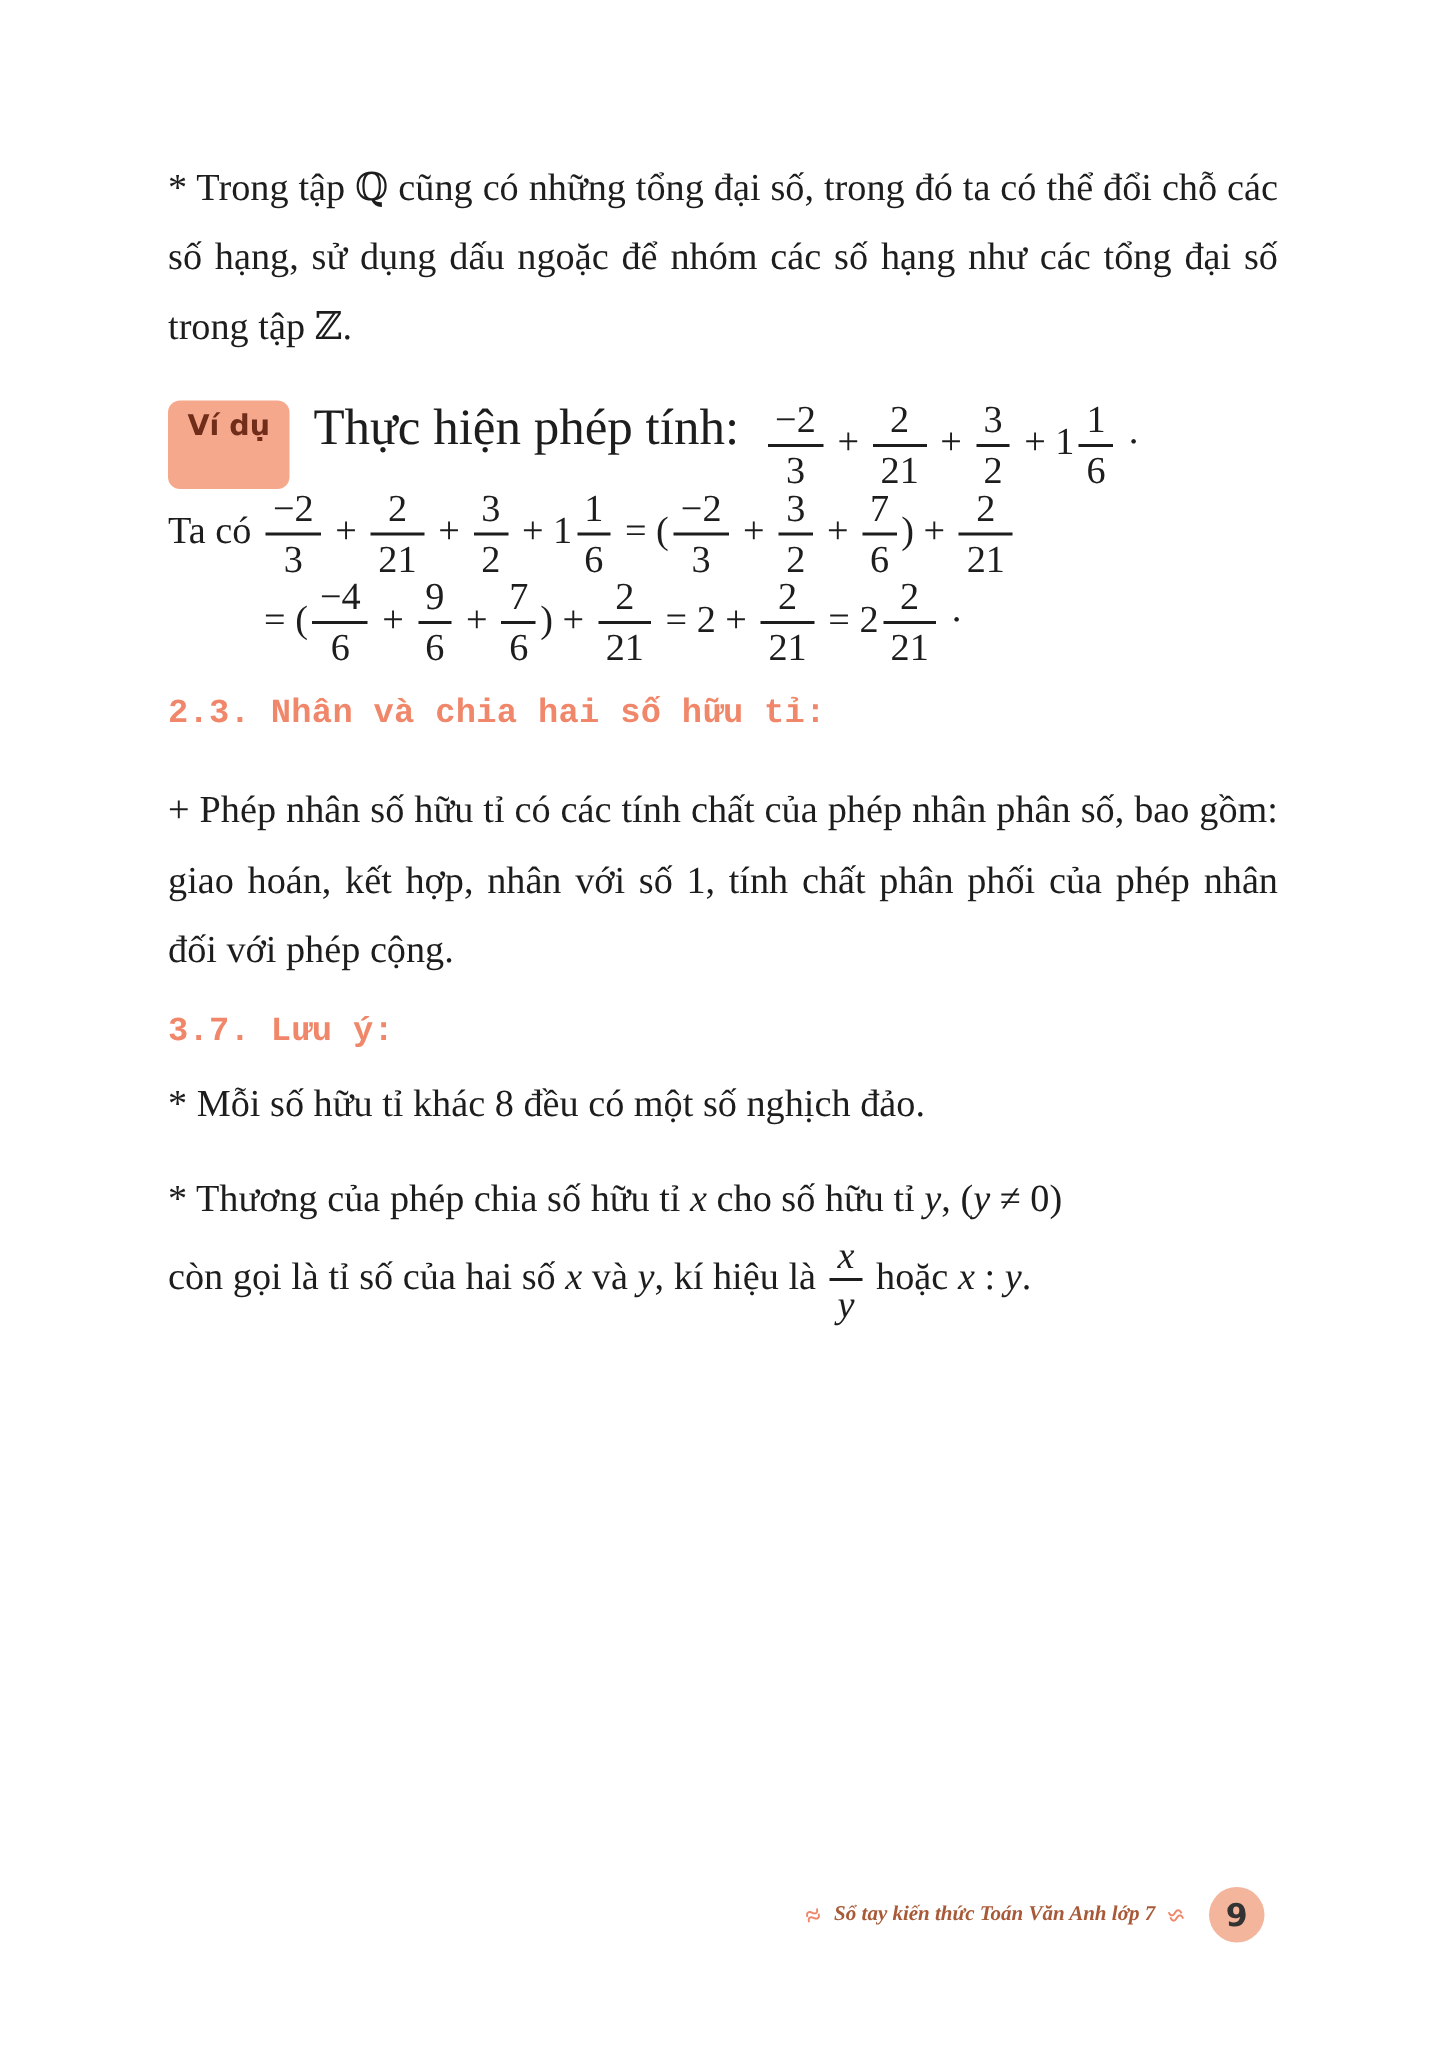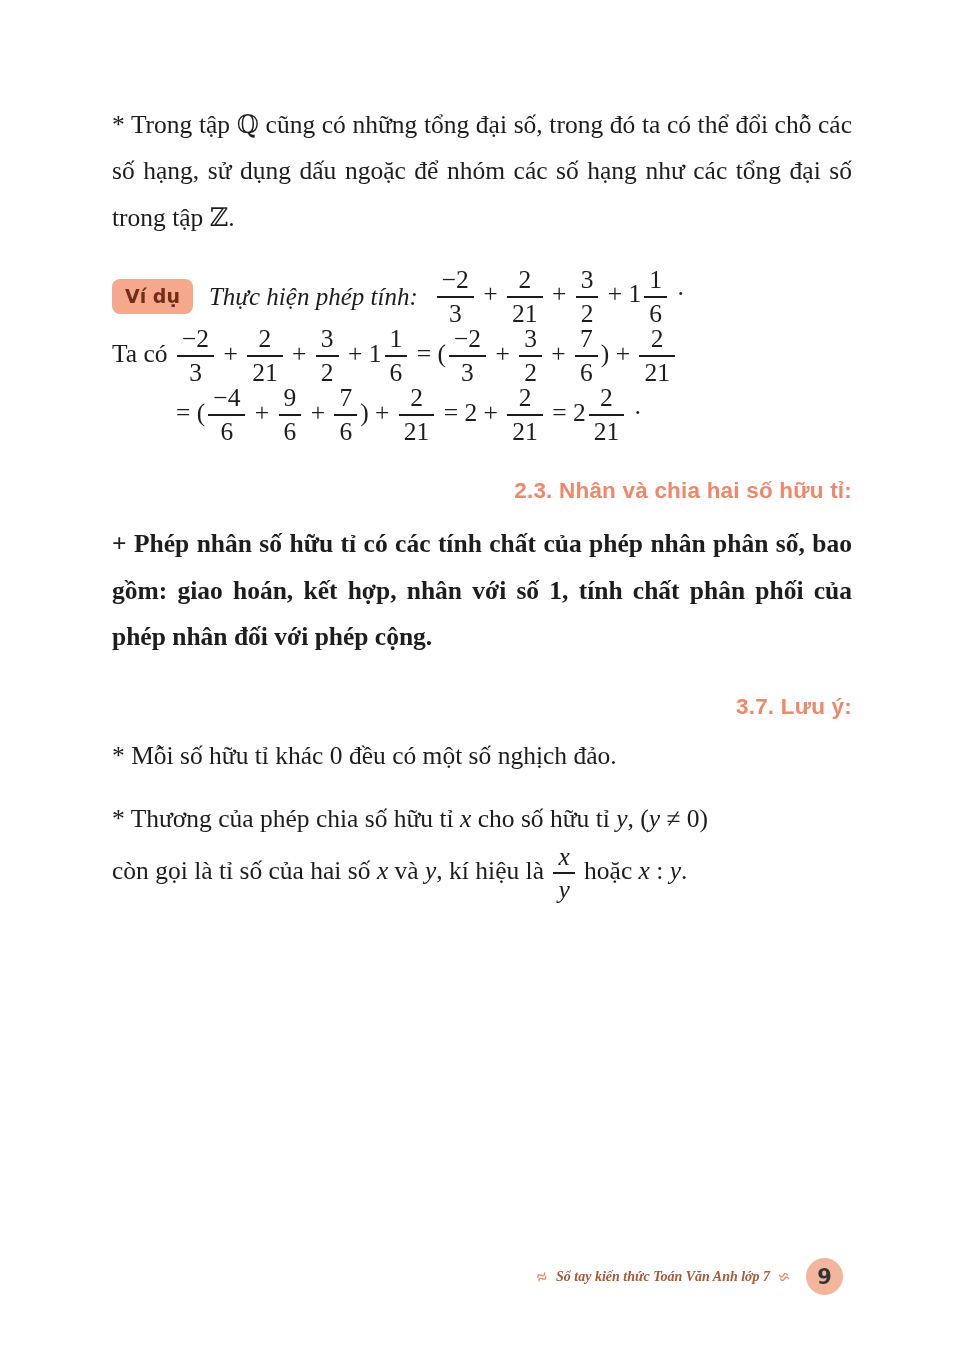--- a/index.html
+++ b/index.html
@@ -12,38 +12,38 @@
     --ink:#1d1d1d;
   }
   *{box-sizing:border-box;}
   html,body{margin:0;padding:0;background:#ffffff;}
   .page{
     width:961px;height:1371px;background:#ffffff;position:relative;overflow:hidden;
     font-family:"Liberation Serif","DejaVu Serif",serif;color:var(--ink);
   }
   .content{position:absolute;left:112px;top:102px;width:740px;}
   .body-text{font-size:25.5px;line-height:1.82;margin:0;text-align:justify;}
-  .example-row{margin-top:26px;display:flex;align-items:center;gap:16px;}
+  .example-row{margin-top:26px;display:flex;gap:16px;}
   .badge{
     font-family:"DejaVu Sans",sans-serif;font-weight:700;font-size:19px;line-height:1;
     background:var(--badge-bg);color:var(--badge-text);padding:8px 13px;border-radius:8px;flex:none;
   }
-  .prompt{font-size:25px;flex:none;font-style:italic;}
+  .prompt{font-size:34px;flex:none;}
   .math{font-size:25.5px;}
   .frac{display:inline-block;vertical-align:middle;text-align:center;margin:0 3px;font-style:normal;}
   .frac .num{display:block;padding:0 5px 3px;line-height:1;border-bottom:2px solid var(--ink);}
   .frac .den{display:block;padding:3px 5px 0;line-height:1;}
   .frac.it{font-style:italic;}
   .it{font-style:italic;}
   .solution-label{font-size:25.5px;font-weight:700;font-style:italic;color:var(--solution);margin:6px 0 0;}
   .math-line{margin-top:0;font-size:25.5px;}
   .math-line.indent{padding-left:64px;}
-  .section-heading{font-family:Liberation Sans, sans-serif;font-size:22.5px;font-weight:700;color:var(--accent);margin:34px 0 0;letter-spacing:.2px;text-align:right;}
+  .section-heading{font-family:Liberation Mono, monospace;font-size:22.5px;font-weight:700;color:var(--accent);margin:18px 0 0;letter-spacing:.2px;}
   .after-heading{margin-top:13px;}
-  .note{margin-top:17px;font-weight:bold;}
+  .note{margin-top:29px;}
   .note2{margin-top:14px;line-height:1.95;}
   .footer{position:absolute;top:1258px;left:0;width:961px;display:flex;align-items:center;justify-content:flex-end;padding-right:118px;gap:9px;}
   .footer-title{font-style:italic;font-weight:700;font-size:14px;color:var(--footer-text);white-space:nowrap;}
   .ornament{color:var(--accent);font-size:18px;font-weight:700;display:inline-block;transform:rotate(-18deg);line-height:1;}
   .ornament.right{transform:rotate(-18deg) scaleX(-1);}
   .page-badge{
     width:37px;height:37px;border-radius:50%;background:var(--page-badge-bg);color:#333;
     display:flex;align-items:center;justify-content:center;font-size:21px;font-weight:700;
     font-family:"DejaVu Sans",sans-serif;margin-left:8px;flex:none;
   }
@@ -68,21 +68,21 @@
     </div>
 
     <div class="math-line indent">
       <span class="math"><span>= (</span><span class="frac"><span class="num">−4</span><span class="den">6</span></span><span> + </span><span class="frac"><span class="num">9</span><span class="den">6</span></span><span> + </span><span class="frac"><span class="num">7</span><span class="den">6</span></span><span>) + </span><span class="frac"><span class="num">2</span><span class="den">21</span></span><span> = 2 + </span><span class="frac"><span class="num">2</span><span class="den">21</span></span><span> = 2</span><span class="frac"><span class="num">2</span><span class="den">21</span></span><span> ·</span></span>
     </div>
 
     <h3 class="section-heading">2.3. Nhân và chia hai số hữu tỉ:</h3>
     <p class="body-text note">+ Phép nhân số hữu tỉ có các tính chất của phép nhân phân số, bao gồm: giao hoán, kết hợp, nhân với số 1, tính chất phân phối của phép nhân đối với phép cộng.</p>
 
     <h3 class="section-heading">3.7. Lưu ý:</h3>
-    <p class="body-text after-heading">* Mỗi số hữu tỉ khác 0 đều có một số nghịch đảo.</p>
+    <p class="body-text after-heading">* Mỗi số hữu tỉ khác 8 đều có một số nghịch đảo.</p>
     <p class="body-text note2"><span>* Thương của phép chia số hữu tỉ </span><span class="it">x</span><span> cho số hữu tỉ </span><span class="it">y</span><span>,  (</span><span class="it">y</span><span> ≠ 0)</span><br><span>còn gọi là tỉ số của hai số </span><span class="it">x</span><span> và </span><span class="it">y</span><span>, kí hiệu là </span><span class="frac it"><span class="num">x</span><span class="den">y</span></span><span> hoặc </span><span class="it">x</span><span> : </span><span class="it">y</span><span>.</span></p>
 
   </main>
 
   <footer class="footer">
     <span class="ornament">≈</span>
     <span class="footer-title">Sổ tay kiến thức Toán Văn Anh lớp 7</span>
     <span class="ornament right">≈</span>
     <span class="page-badge">9</span>
   </footer>

